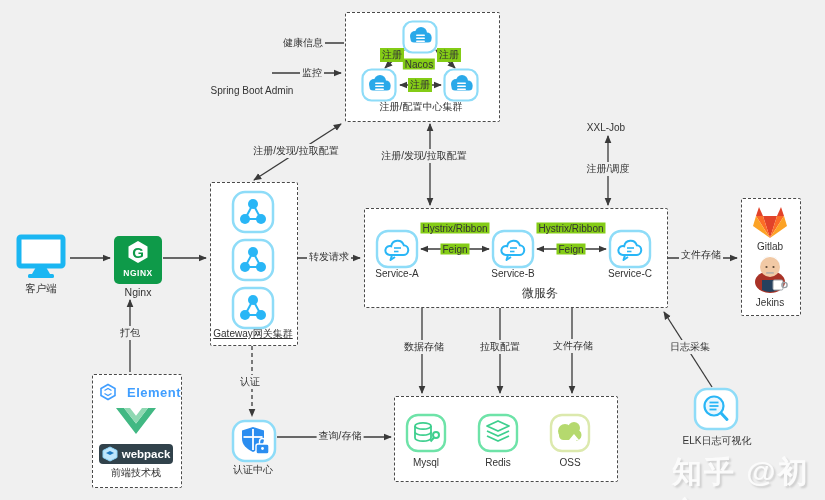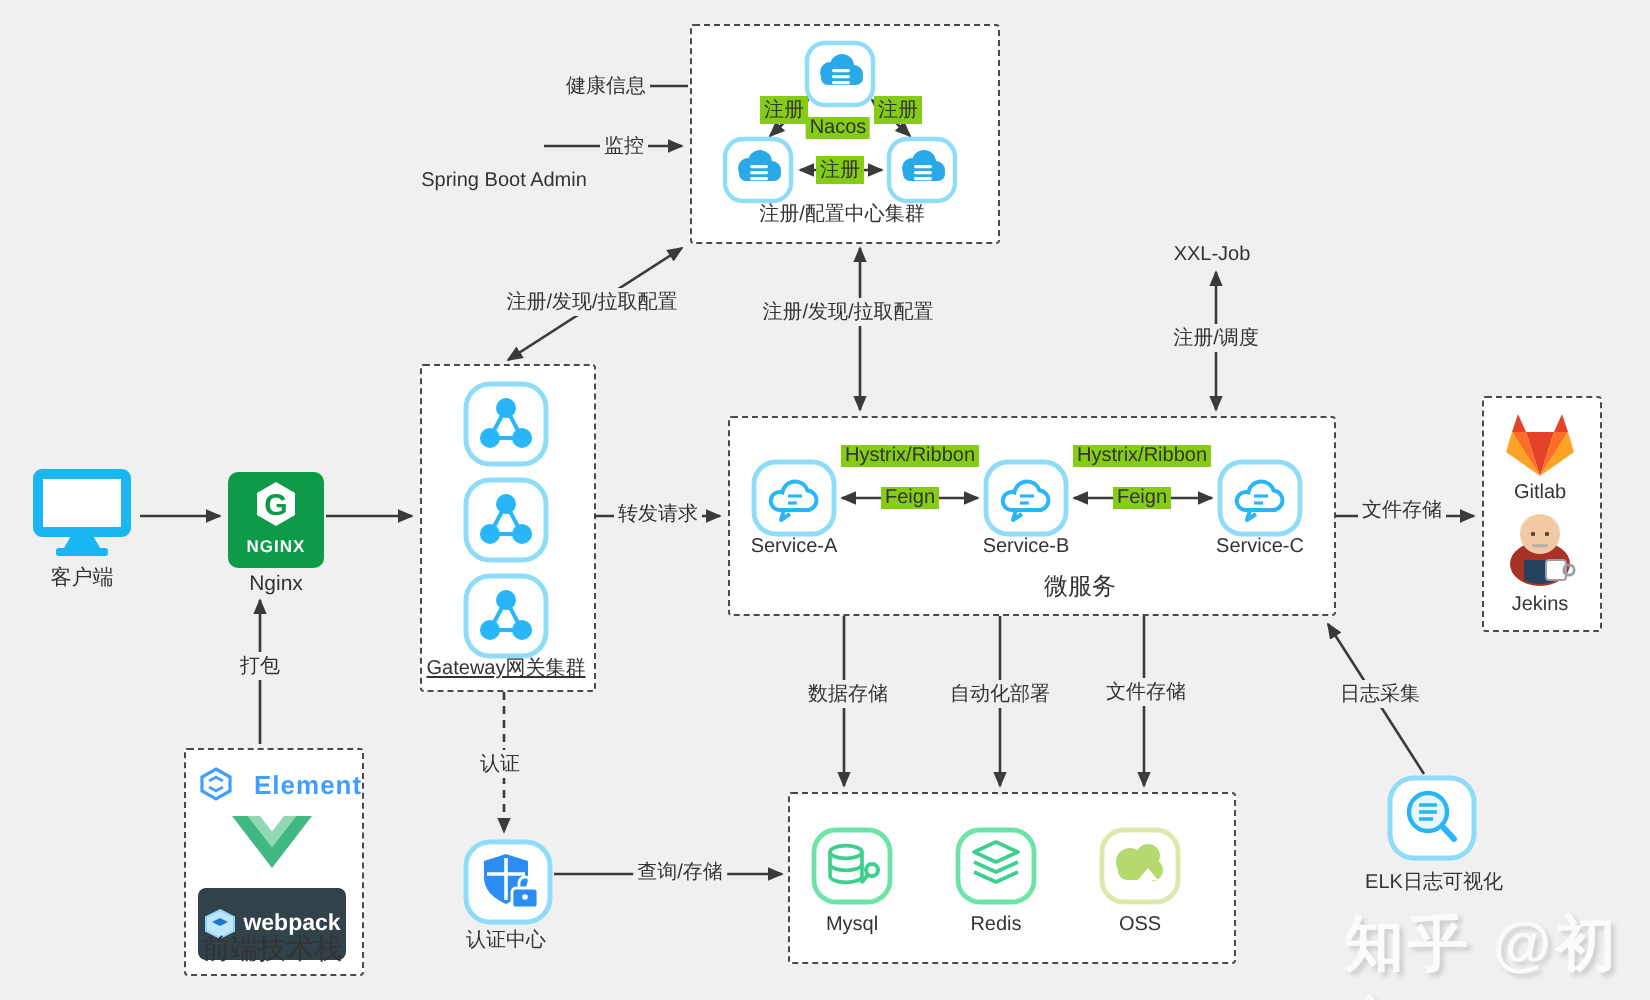--- a/index.html
+++ b/index.html
@@ -9,21 +9,21 @@
   .box{position:absolute;border:1.5px dashed #4a4a4a;background:#fff;border-radius:2px;z-index:1;}
   .node{position:absolute;z-index:3;}
   .lbl{position:absolute;z-index:4;font-size:10.5px;color:#333;white-space:nowrap;
        transform:translateX(-50%);text-align:center;}
   .elbl{position:absolute;z-index:4;font-size:10px;color:#333;white-space:nowrap;
         transform:translate(-50%,-50%);background:#f0f0f0;padding:0 2px;}
   .elbl.inbox{background:#84cc16;}
   .icon{display:block;}
   .nginx-badge{width:48px;height:48px;background:#0e9a49;border-radius:5px;
                display:flex;flex-dire-column;align-items:center;justify-content:center;}
-  .webpack-badge{width:74px;height:36px;background:#31424b;border-radius:4px;display:flex;
+  .webpack-badge{width:74px;height:20px;background:#31424b;border-radius:4px;display:flex;
                  align-items:center;justify-content:center;gap:4px;}
   .webpack-badge span{color:#fff;font-weight:bold;font-size:11.5px;}
   .element-row{display:flex;align-items:center;gap:10px;}
   .element-row span{color:#409eff;font-weight:bold;font-size:13px;letter-spacing:.5px;}
   .xxl-box{width:72px;height:66px;background:#fff;display:flex;align-items:center;justify-content:center;}
   .watermark{position:absolute;z-index:5;font-size:30px;font-weight:bold;color:#fbfbfb;
              text-shadow:2px 2px 2px #cfcfcf;letter-spacing:2px;}
 </style>
 </head>
 <body>
@@ -277,21 +277,21 @@
       <polygon points="8,0 14,0 20,7.8 26,0 32,0 20,15.5" fill="#8fd8b2"></polygon>
     </svg>
   </div>
   <div class="node webpack-badge" style="left:99px;top:444px;">
     <svg class="icon" width="16" height="16" viewBox="0 0 16 16">
       <polygon points="8,1 15,4.5 15,11.5 8,15 1,11.5 1,4.5" fill="#bfe6fb" stroke="#8ed6fb" stroke-width="1"></polygon>
       <polygon points="8,5 12,7 8,9 4,7" fill="#1c78c0"></polygon>
     </svg>
     <span>webpack</span>
   </div>
-  <div class="lbl" style="left:136px;top:466px;font-size:14px;">前端技术栈</div>
+  <div class="lbl" style="left:136px;top:466px;font-size:10px;">前端技术栈</div>
   <div class="elbl" style="left:130px;top:333px;">打包</div>
 
   <div class="node" style="left:231px;top:419px;">
     <svg class="icon" width="46" height="44" viewBox="0 0 46 44">
       <rect x="2" y="2" width="42" height="40" rx="12" fill="#fff" stroke="#8edcf8" stroke-width="2.5"></rect>
       <path d="M22 8 l11 3.5 v8 c0 6.5-4.5 10.5-11 13.5 c-6.5-3-11-7-11-13.5 v-8 z" fill="#2b8df0"></path>
       <g stroke="#fff" stroke-width="1.8">
           <line x1="22" y1="10" x2="22" y2="31"></line>
           <line x1="12.5" y1="18" x2="31.5" y2="18"></line>
         </g>
@@ -337,21 +337,21 @@
           <circle cx="27" cy="22" r="5.5"></circle>
           <rect x="10" y="18" width="22" height="9" rx="4.5"></rect>
         </g>
       <path d="M20 27 l5-6 5 6 h-3 v3 h-4 v-3 z" fill="#fff"></path>
     </svg>
   </div>
   <div class="lbl" style="left:426px;top:457px;font-size:10px;">Mysql</div>
   <div class="lbl" style="left:498px;top:457px;font-size:10px;">Redis</div>
   <div class="lbl" style="left:570px;top:457px;font-size:10px;">OSS</div>
   <div class="elbl" style="left:424px;top:347px;">数据存储</div>
-  <div class="elbl" style="left:500px;top:347px;">自动化部署</div>
+  <div class="elbl" style="left:500px;top:347px;">拉取配置</div>
   <div class="elbl" style="left:573px;top:346px;">文件存储</div>
 
   <div class="node" style="left:693px;top:387px;">
     <svg class="icon" width="46" height="44" viewBox="0 0 46 44">
       <rect x="2" y="2" width="42" height="40" rx="12" fill="#fff" stroke="#8edcf8" stroke-width="2.5"></rect>
       <circle cx="21" cy="19" r="9.5" fill="#eaf7fe" stroke="#29b6f6" stroke-width="2.2"></circle>
       <g stroke="#29b6f6" stroke-width="1.8">
           <line x1="16.5" y1="15.5" x2="25.5" y2="15.5"></line>
           <line x1="16.5" y1="19" x2="25.5" y2="19"></line>
           <line x1="16.5" y1="22.5" x2="23.5" y2="22.5"></line>

